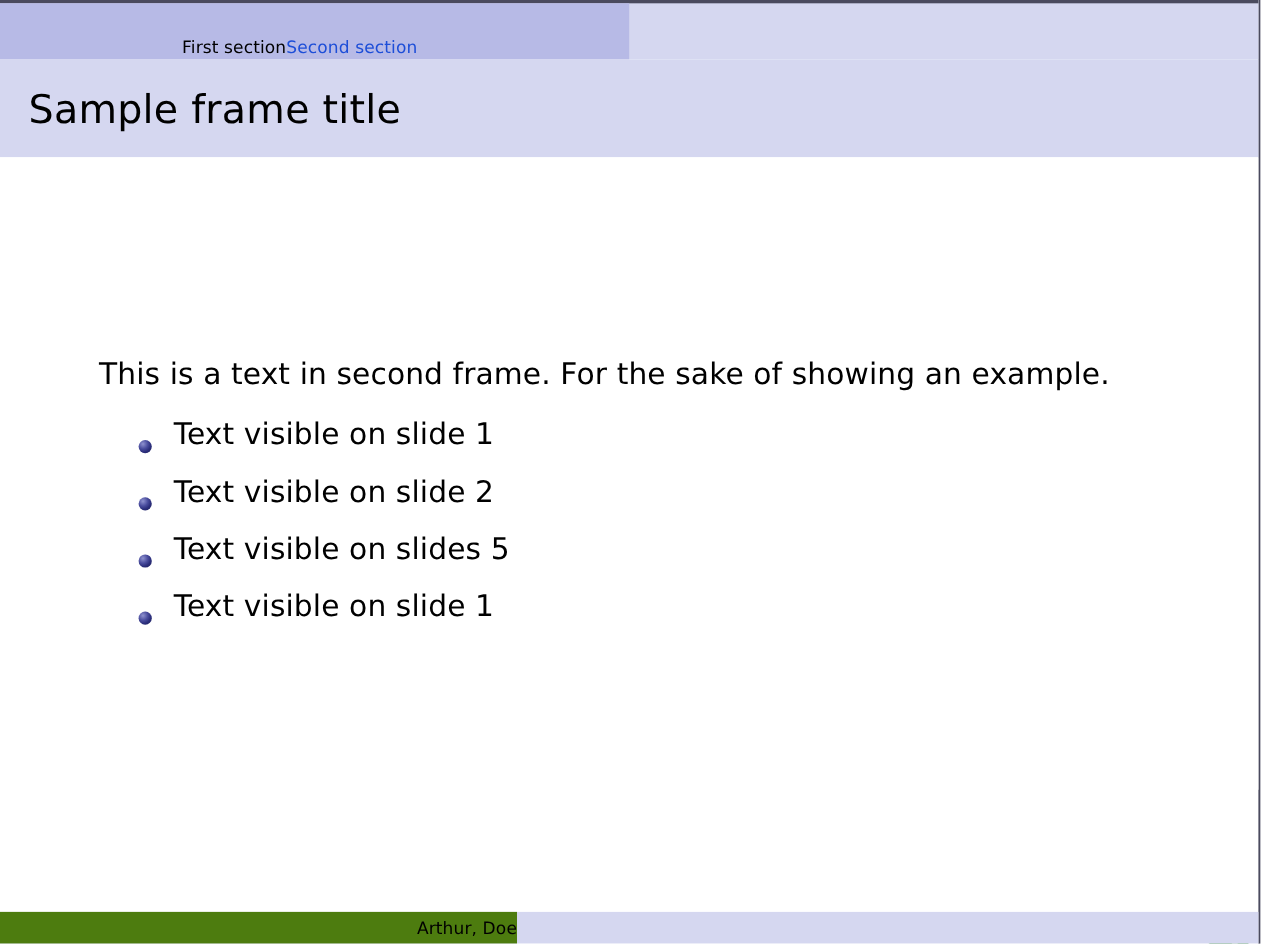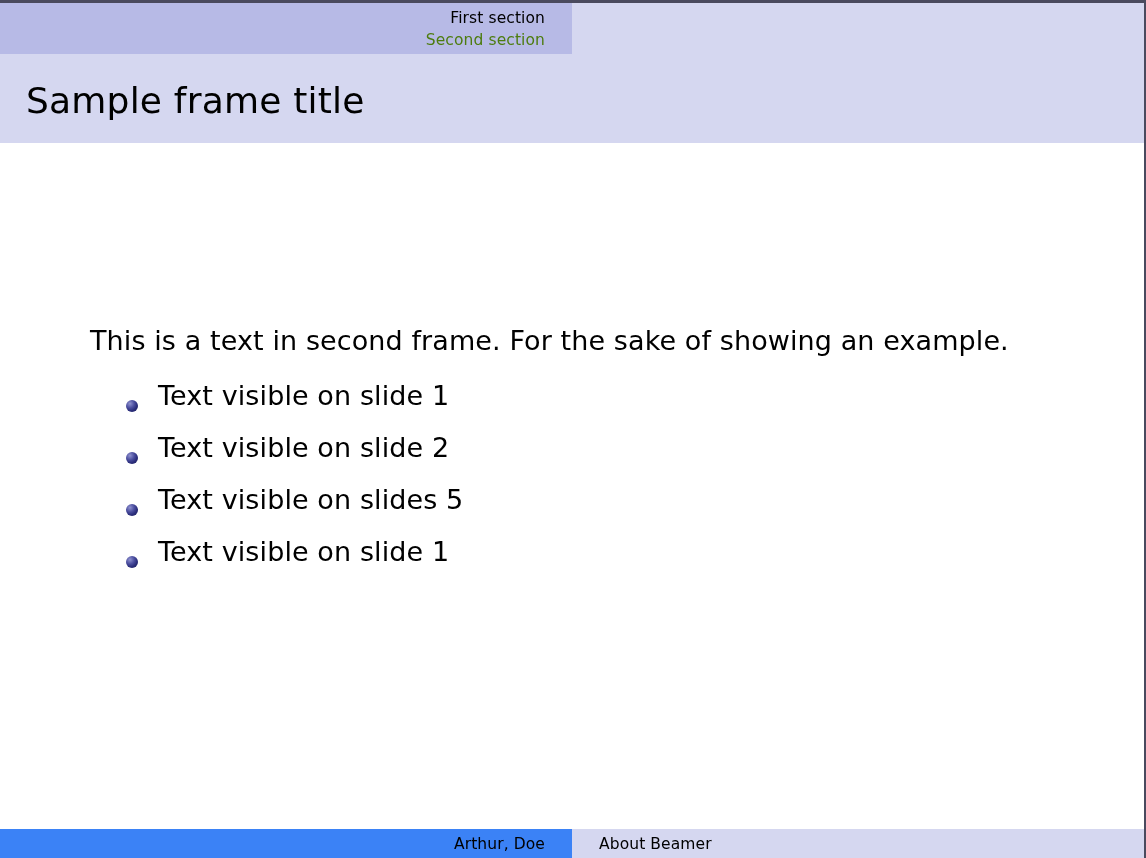--- a/index.html
+++ b/index.html
@@ -43,35 +43,35 @@
   }
   .section-nav {
     position: absolute;
     left: 0;
     top: 0;
     width: 572px;
     height: 100%;
     box-sizing: border-box;
     padding-right: 27px;
     display: flex;
-    flex-direction: column;
+    flex-direction: row;
     align-items: flex-end;
     justify-content: center;
   }
   .section-entry {
     font-size: 15.5px;
     line-height: 1.42;
     letter-spacing: 0.1px;
     white-space: nowrap;
   }
   .section-entry.active {
     color: #000000;
   }
   .section-entry.inactive {
-    color: #4d7c0f;
+    color: #1d4ed8;
   }
 
   
   .titlebar {
     position: absolute;
     left: 0;
     top: 54px;
     width: 1146px;
     height: 89px;
     background: #d5d7f0;
@@ -153,25 +153,24 @@
     left: 0;
     top: 829px;
     width: 1146px;
     height: 29px;
     background: #d5d7f0;
   }
   .foot-left-band {
     position: absolute;
     left: 0;
     top: 0;
-    width: 572px;
-    height: 100%;
-    background: #3b82f6;
-    box-sizing: border-box;
-    padding-right: 27px;
+    width: 470px;
+    height: 100%;
+    background: #4d7c0f;
+    box-sizing: border-box;
     display: flex;
     align-items: center;
     justify-content: flex-end;
   }
   .foot-right-band {
     position: absolute;
     left: 572px;
     top: 0;
     width: 574px;
     height: 100%;
@@ -241,18 +240,15 @@
         <path d="M 21 66 C 30 46, 52 28, 80 6" fill="none" stroke="#ffffff" stroke-width="3.4" stroke-linecap="round"></path>
       </svg>
     </div>
 
   </div>
 
   <div class="footline">
     <div class="foot-left-band">
       <span class="foot-text">Arthur, Doe</span>
     </div>
-    <div class="foot-right-band">
-      <span class="foot-text">About Beamer</span>
-    </div>
   </div>
 
 </div>
 
 </body></html>

